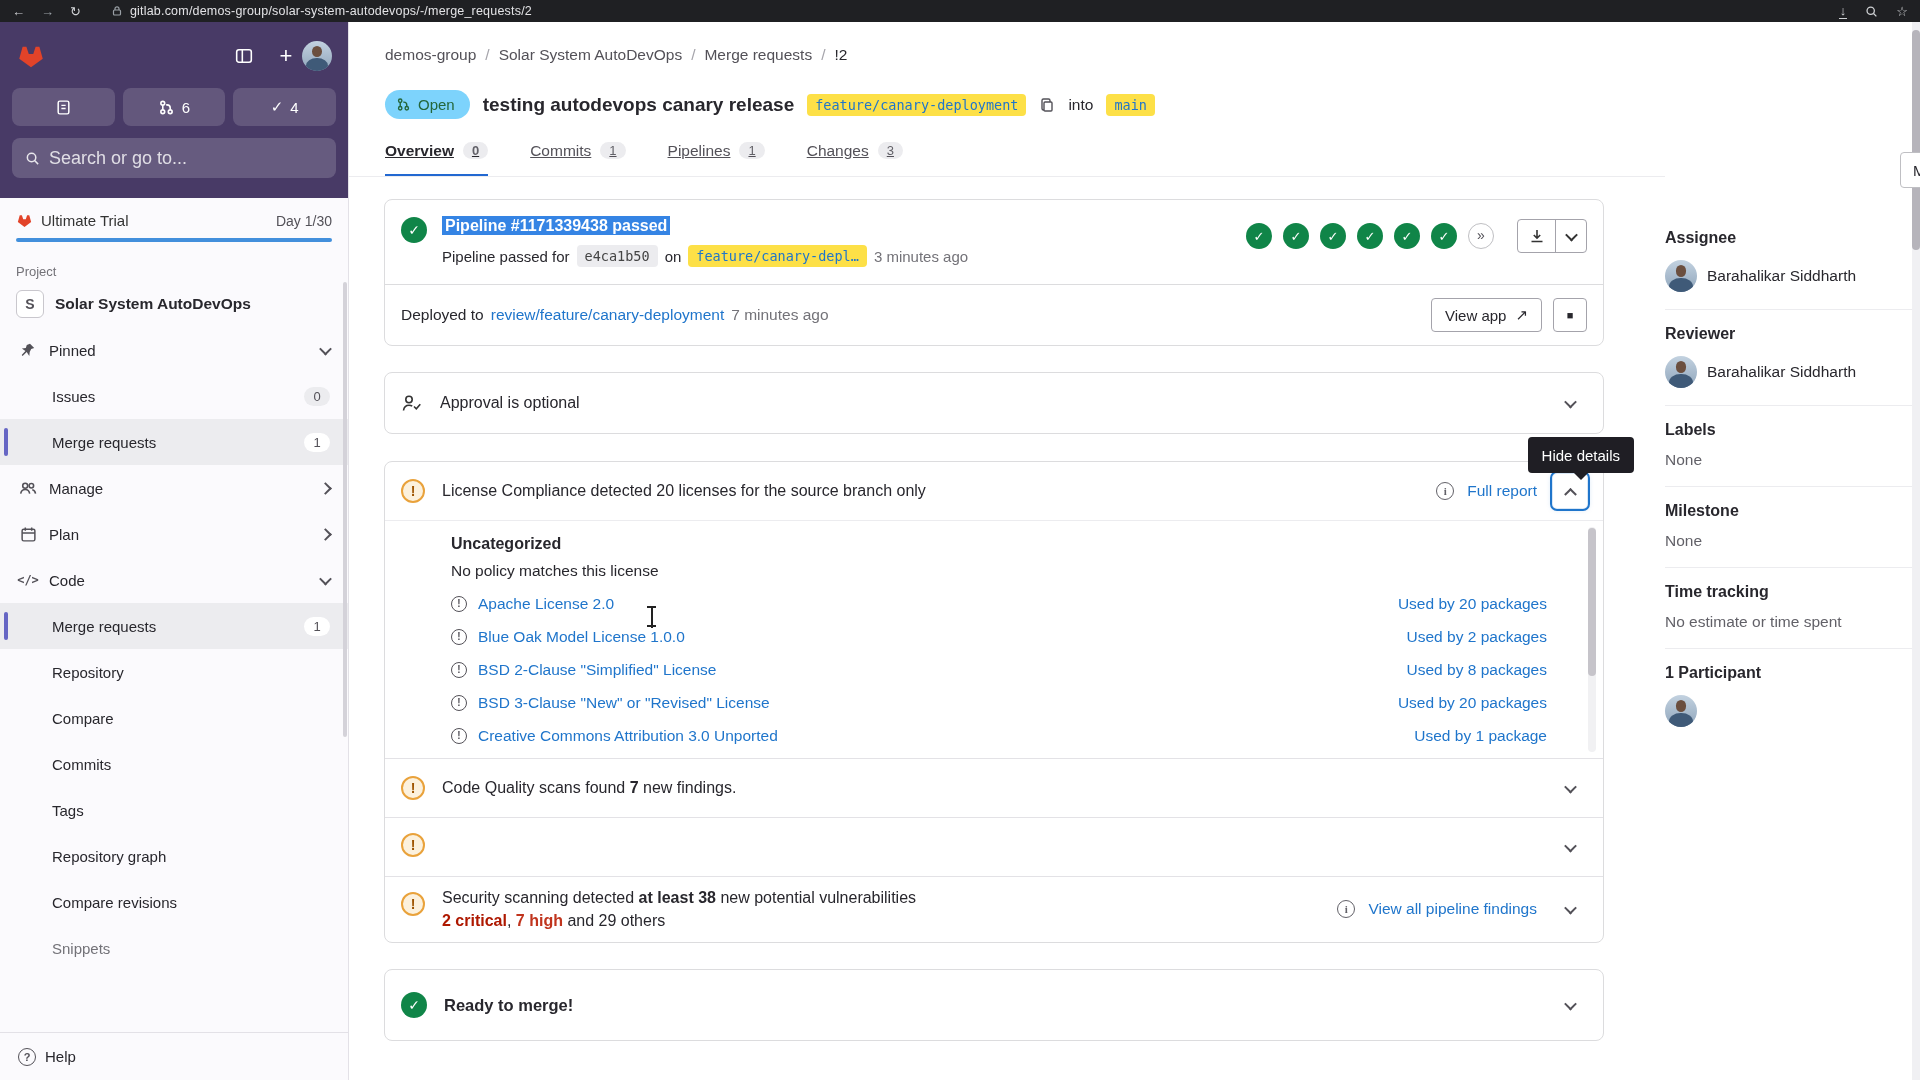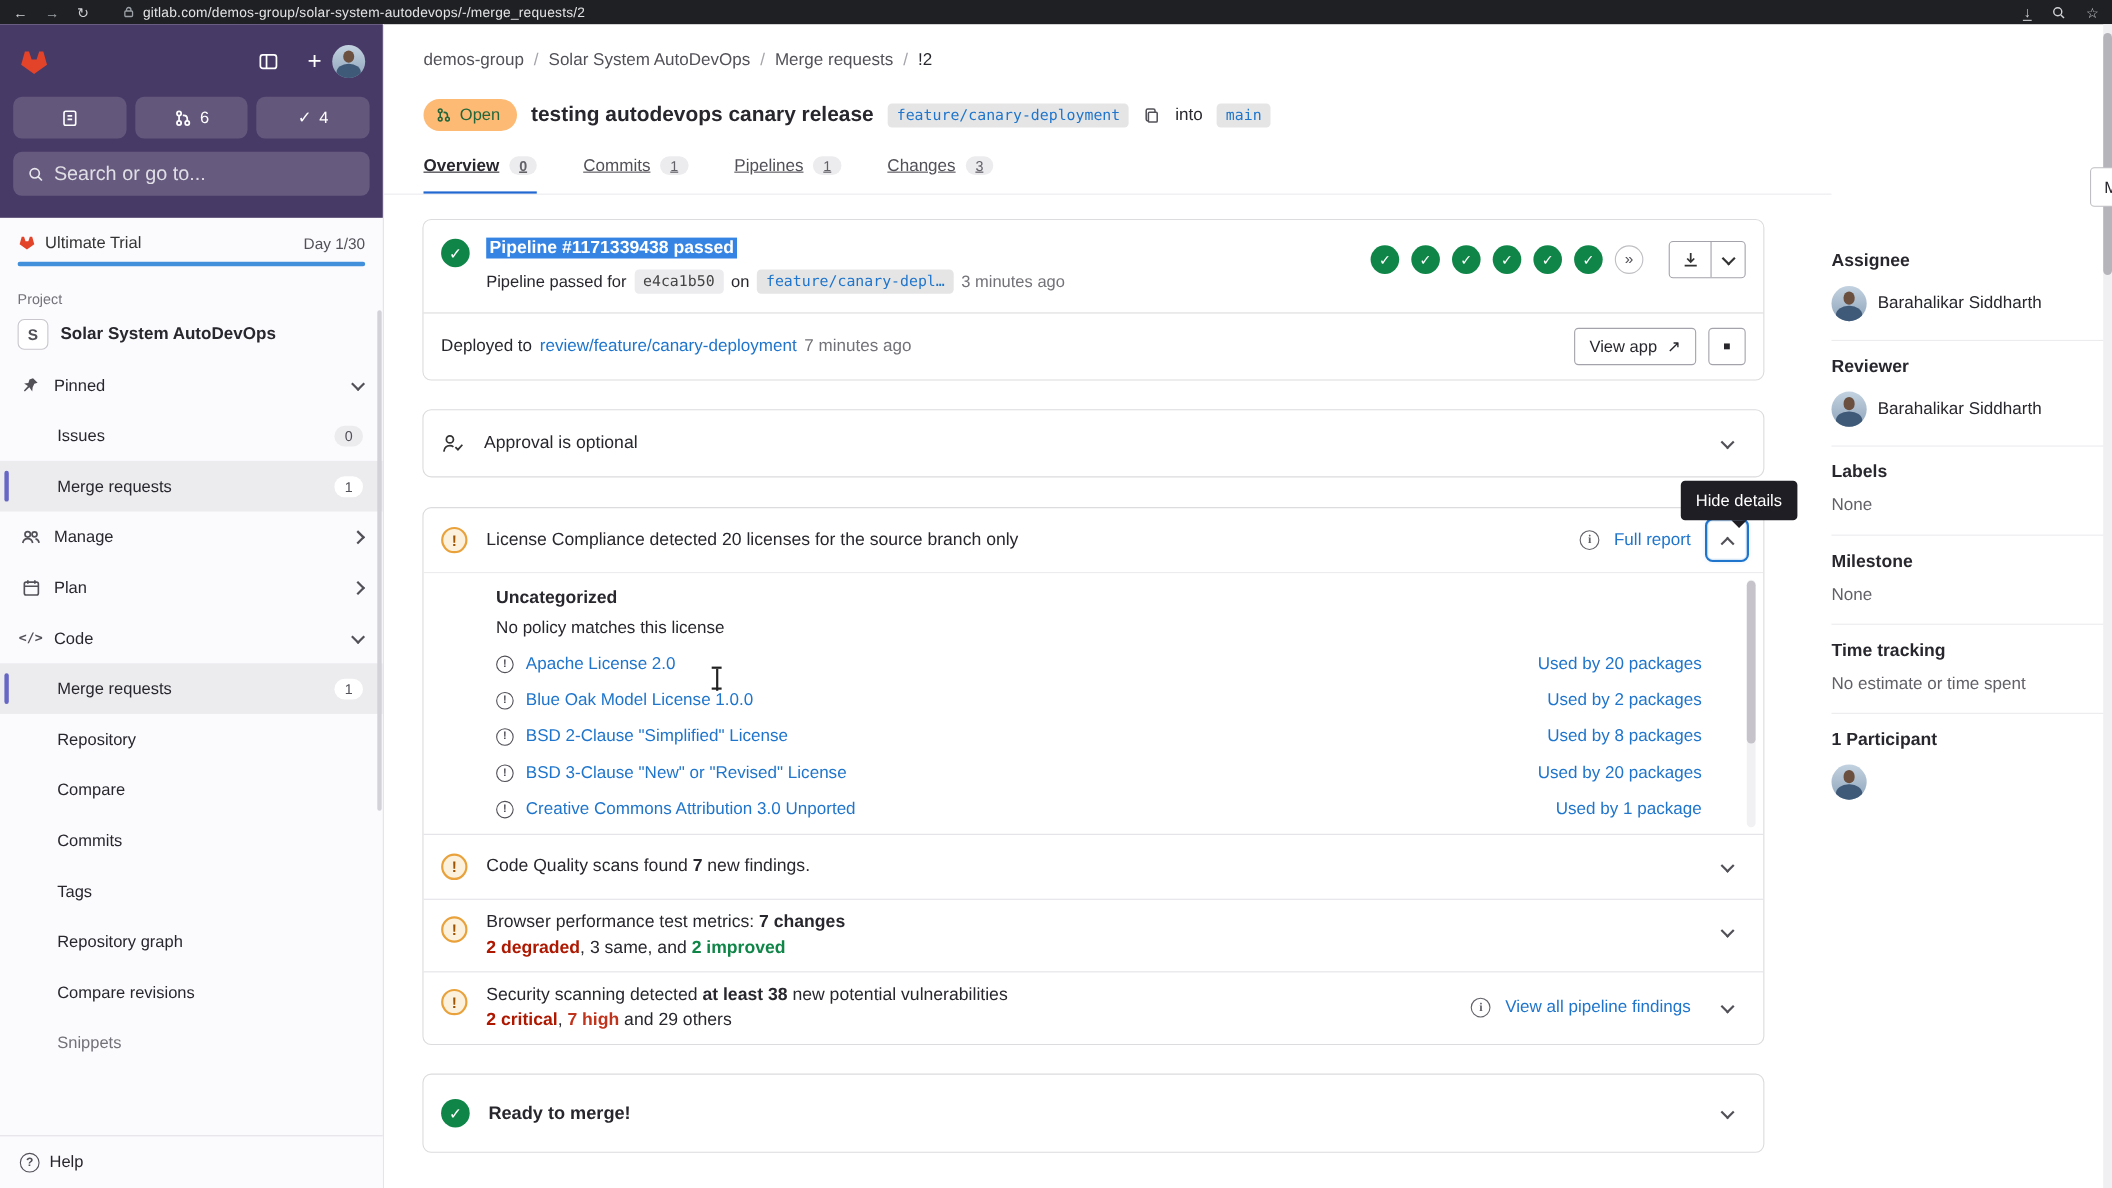--- a/index.html
+++ b/index.html
@@ -55,23 +55,23 @@
   .chev.down { transform:rotate(45deg) translate(-1px,-1px); }
   .chev.right { transform:rotate(-45deg); }
   .chev.up { transform:rotate(225deg) translate(-2px,-2px); }
 
   
   .main { position:absolute; left:349px; top:22px; width:1316px; }
   .breadcrumb { padding:24px 0 0 36px; display:flex; align-items:center; gap:9px; font-size:15.5px; color:#535158; }
   .breadcrumb .sep { color:#a5a4ab; }
   .breadcrumb .cur { color:#28272d; }
   .mr-header { margin:26px 0 0 36px; display:flex; align-items:center; gap:13px; }
-  .badge-open { display:flex; align-items:center; gap:7px; background:#fdba74; color:#24663b; border-radius:999px; padding:6px 15px 6px 11px; font-size:15px; font-weight:500; }
+  .badge-open { display:flex; align-items:center; gap:7px; background:#7dd3fc; color:#24663b; border-radius:999px; padding:6px 15px 6px 11px; font-size:15px; font-weight:500; }
   .mr-title { font-size:19px; font-weight:700; color:#28272d; }
-  .chip { font-family:"DejaVu Sans Mono", monospace; font-size:13.5px; color:#1f75cb; background:#e5e5e5; padding:3px 8px; border-radius:4px; white-space:nowrap; }
+  .chip { font-family:"DejaVu Sans Mono", monospace; font-size:13.5px; color:#1f75cb; background:#fde047; padding:3px 8px; border-radius:4px; white-space:nowrap; }
   .chip.gray { color:#444; background:#ececef; }
   .tabs { margin-top:20px; padding-left:36px; display:flex; gap:42px; border-bottom:1px solid #ececef; height:38px; }
   .tab { display:flex; align-items:center; gap:9px; font-size:15.5px; color:#535158; padding-bottom:12px; border-bottom:2px solid transparent;text-decoration:underline; }
   .tab.active { color:#28272d; font-weight:600; border-bottom-color:#2268d1; }
   .tab-badge { padding:1px 9px; border-radius:999px; background:#ececef; color:#626168; font-size:13px; }
   .partial-btn { position:absolute; left:1900px; top:152px; height:36px; width:90px; background:#fff; border:1px solid #bfbfc3; border-radius:4px; display:flex; align-items:center; padding:0 12px; font-size:15px; color:#28272d; z-index:5; }
 
   
   .widgets { position:relative; margin:22px 0 0 35px; width:1220px; }
   .box { border:1px solid #dcdcde; border-radius:8px; background:#fff; }
@@ -522,28 +522,20 @@
           <span style="font-size:16px">
             <span>Code Quality scans found </span><b>7</b><span> new findings.</span>
           </span>
           <span class="chev-btn">
               <span class="chev down"></span>
             </span>
         </div>
 
         <div class="report-row">
           <span class="warn-icon" style="align-self:flex-start;margin-top:3px">!</span>
-          <span class="two-line" style="font-size:16px">
-            <span>
-              <span>Browser performance test metrics: </span><b>7 changes</b>
-            </span>
-            <span>
-              <span class="red-bold">2 degraded</span><span>, </span><span>3 same</span><span>, and </span><span class="green-bold">2 improved</span>
-            </span>
-          </span>
           <span class="chev-btn" style="align-self:flex-start">
               <span class="chev down"></span>
             </span>
         </div>
 
         <div class="report-row">
           <span class="warn-icon" style="align-self:flex-start;margin-top:3px">!</span>
           <span class="two-line" style="font-size:16px;flex:1">
             <span>
               <span>Security scanning detected </span><b>at least 38</b><span> new potential vulnerabilities</span>

